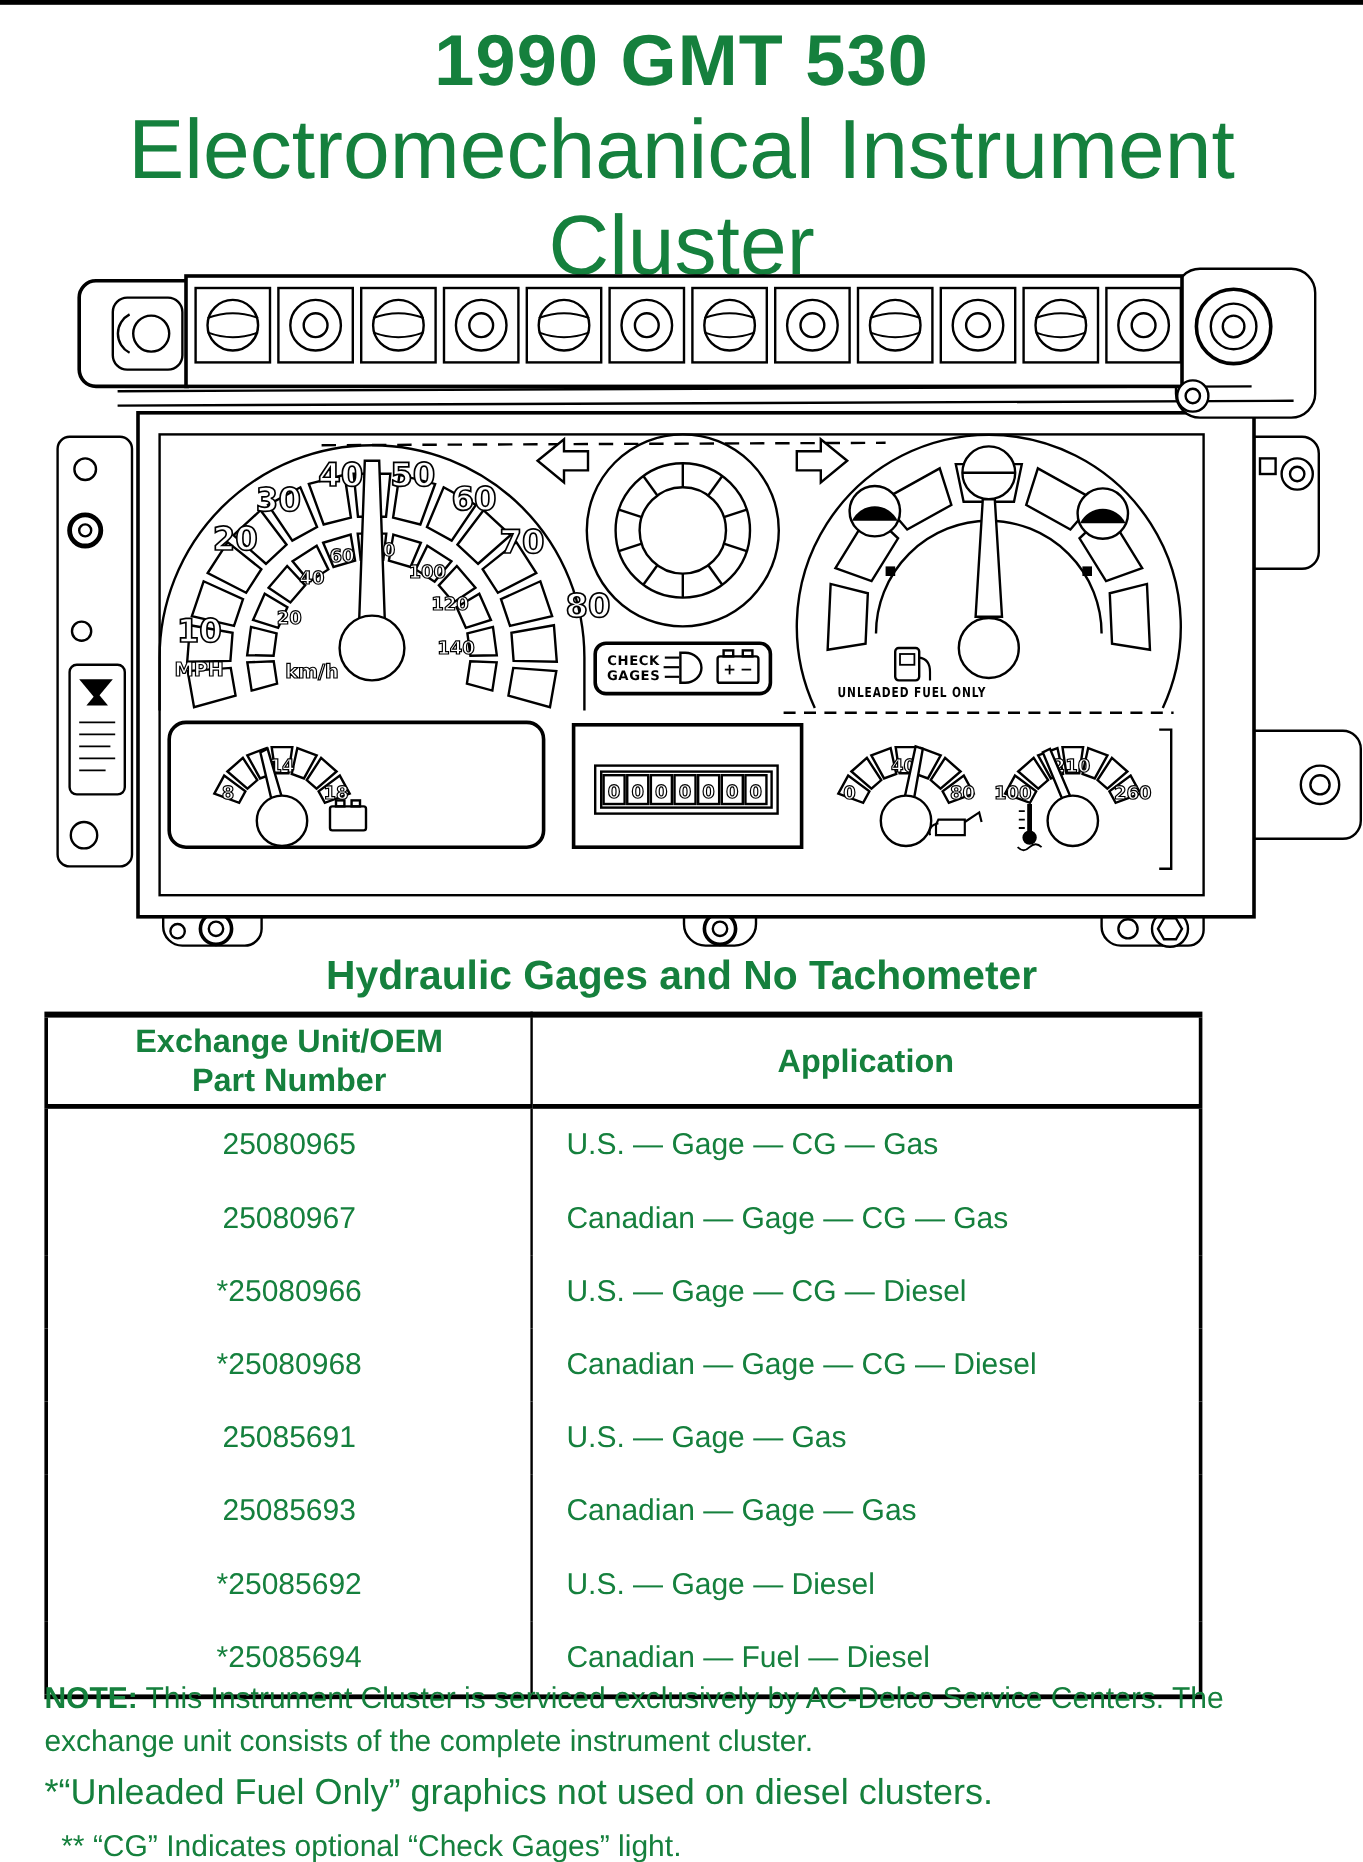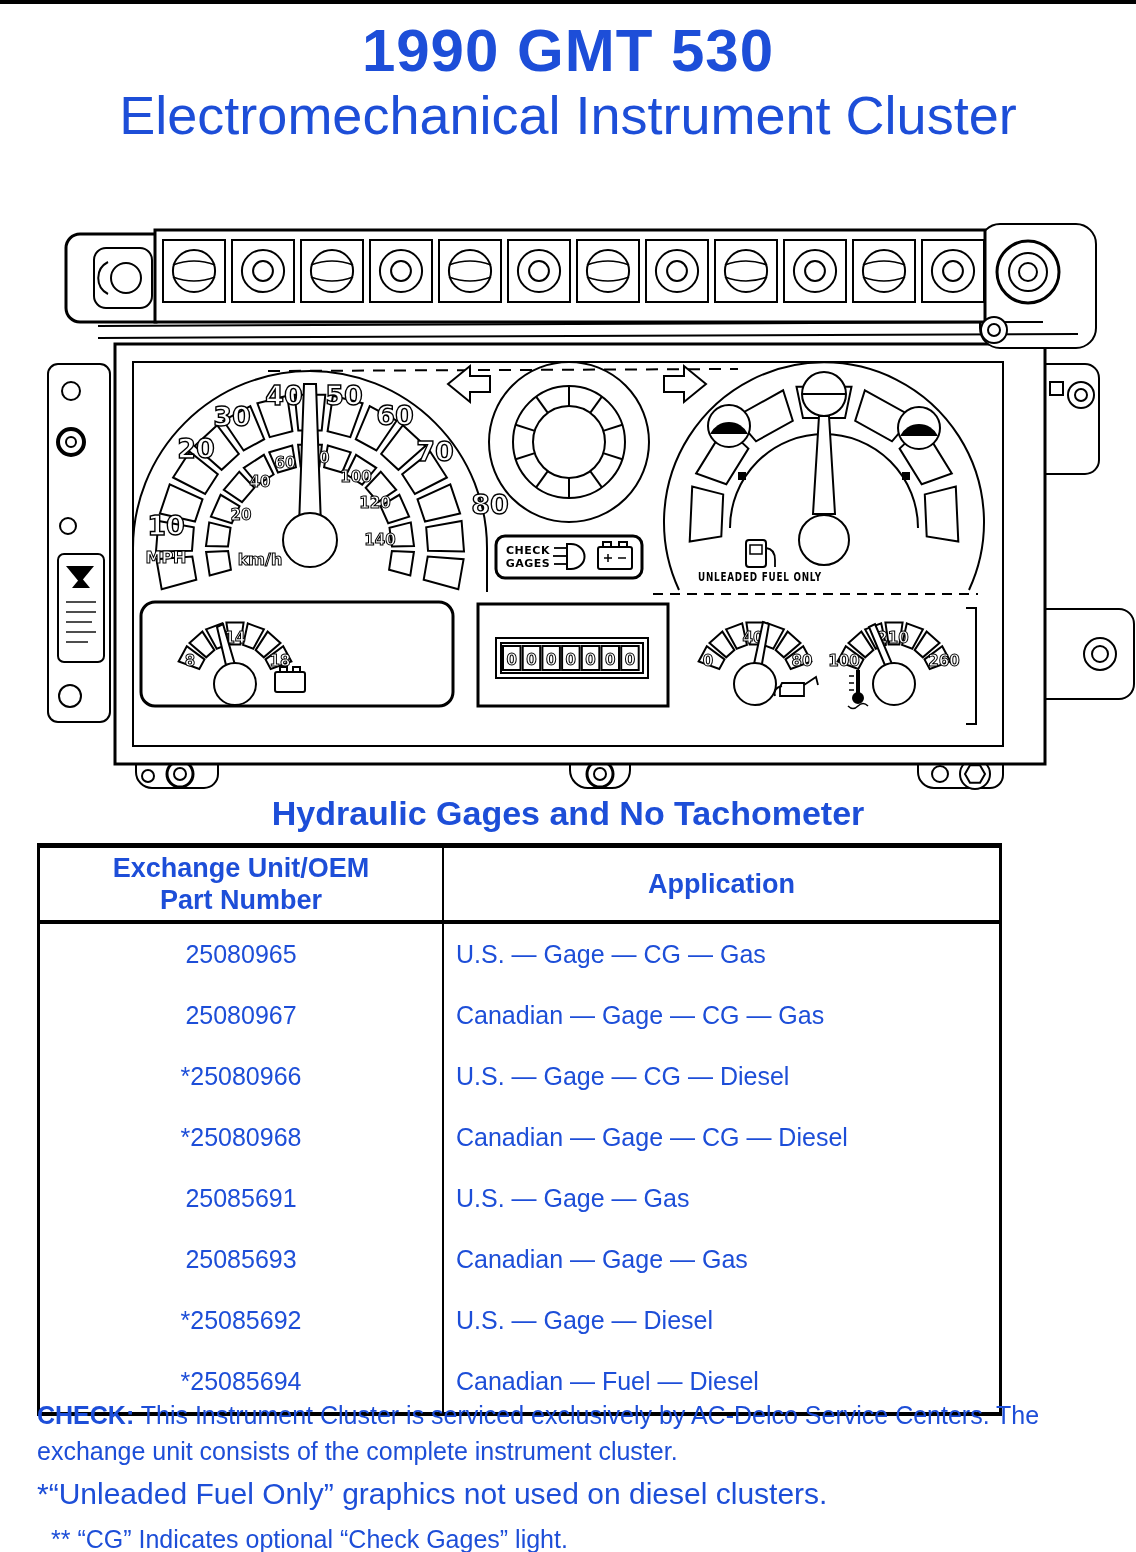--- a/index.html
+++ b/index.html
@@ -1,35 +1,35 @@
 <!DOCTYPE html>
 <html><head>
 <meta charset="utf-8">
 <title>1990 GMT 530 Electromechanical Instrument Cluster</title>
 <style>
   html,body{margin:0;padding:0;background:#fff;}
-  .page{position:relative;width:1136px;height:1552px;background:#fff;color:#1d4ed8;
+  .page{position:relative;width:1136px;height:1552px;background:#fff;color:#15803d;
         font-family:"Liberation Sans",sans-serif;overflow:hidden;}
   .scan-bar{position:absolute;top:0;left:0;width:100%;height:4px;background:#000;}
   .title1{position:absolute;top:16px;left:0;width:100%;text-align:center;
           font-size:60px;font-weight:bold;letter-spacing:1px;margin:0;}
   .title2{position:absolute;top:84px;left:0;width:100%;text-align:center;
-          font-size:54px;font-weight:normal;letter-spacing:0px;margin:0;}
+          font-size:70px;font-weight:normal;letter-spacing:0px;margin:0;}
   .diagram{position:absolute;left:38px;top:214px;width:1098px;height:578px;}
   .caption{position:absolute;top:794px;left:0;width:100%;text-align:center;
            font-size:34px;font-weight:bold;}
   table.parts{position:absolute;left:37px;top:843px;width:965px;height:545px;
               border-collapse:collapse;table-layout:fixed;}
   table.parts{border:3px solid #000;border-top-width:5px;border-bottom-width:4px;}
   table.parts th{border-bottom:4px solid #000;font-size:27px;font-weight:bold;
                  text-align:center;vertical-align:middle;height:70px;line-height:1.2;}
   table.parts th.c1, table.parts td.pn{width:400px;border-right:2px solid #000;}
   table.parts td{font-size:25px;vertical-align:middle;height:59px;}
   table.parts td.pn{text-align:center;}
-  table.parts td.app{text-align:left;padding-left:12px;}
+  table.parts td.app{text-align:left;padding-left:28px;}
   .note{position:absolute;left:37px;top:1398px;width:1085px;font-size:25px;
         line-height:1.42;margin:0;}
   .note b{font-weight:bold;}
   .fn1{position:absolute;left:37px;top:1477px;width:1085px;font-size:30px;margin:0;}
   .fn2{position:absolute;left:37px;top:1511px;width:1085px;font-size:25px;margin:14px;}
 
   
   .d{fill:none;stroke:#000;stroke-width:2;}
   .d3{fill:none;stroke:#000;stroke-width:3;}
   .w{fill:#fff;stroke:#000;stroke-width:2;}
@@ -424,16 +424,16 @@
         <td class="pn">*25085692</td>
         <td class="app">U.S. — Gage — Diesel</td>
       </tr>
       <tr>
         <td class="pn">*25085694</td>
         <td class="app">Canadian — Fuel — Diesel</td>
       </tr>
     </tbody>
   </table>
 
-  <p class="note"><b>CHECK:</b> <span>This Instrument Cluster is serviced exclusively by AC-Delco Service Centers. The exchange unit consists of the complete instrument cluster.</span></p>
+  <p class="note"><b>NOTE:</b> <span>This Instrument Cluster is serviced exclusively by AC-Delco Service Centers. The exchange unit consists of the complete instrument cluster.</span></p>
   <p class="fn1">*“Unleaded Fuel Only” graphics not used on diesel clusters.</p>
   <p class="fn2">** “CG” Indicates optional “Check Gages” light.</p>
 </div>
 
 </body></html>

